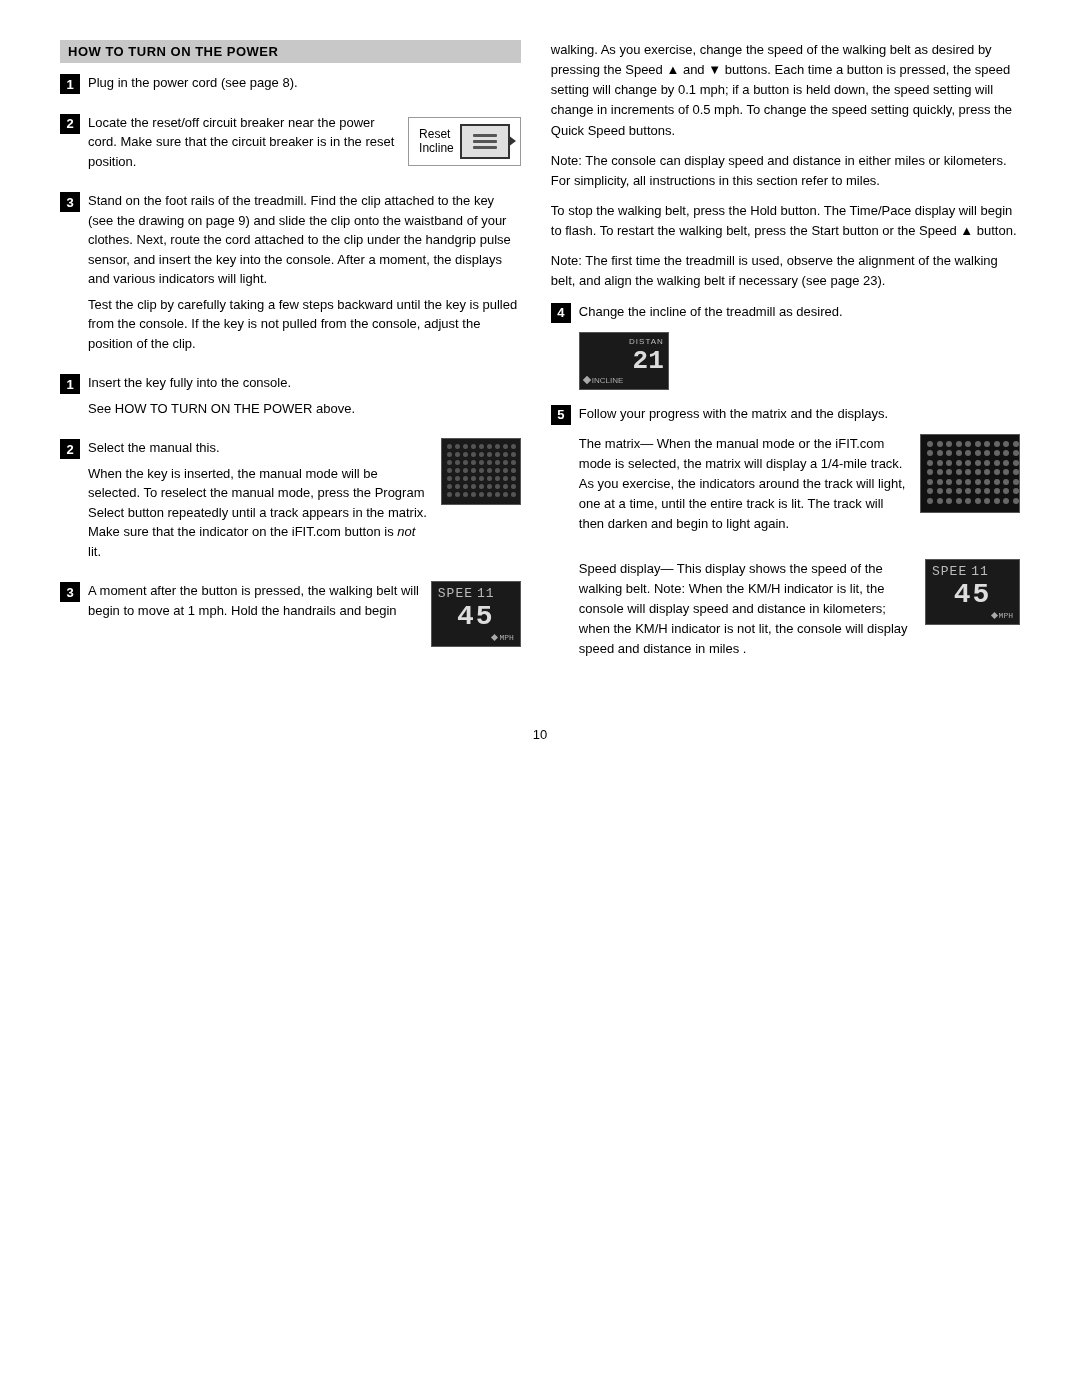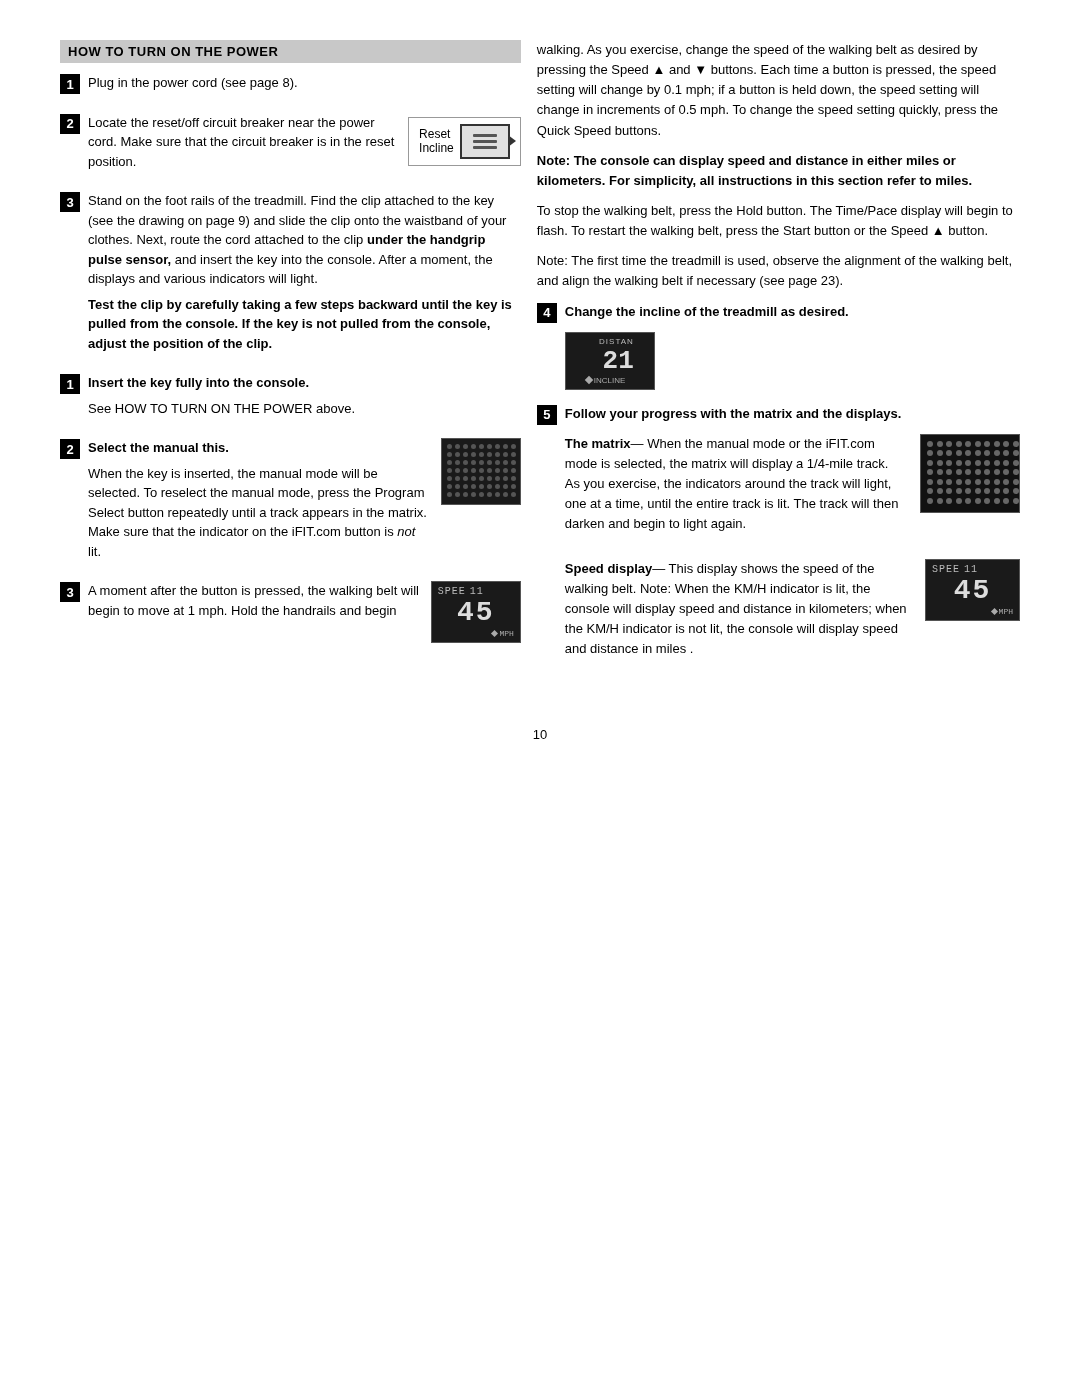--- a/index.html
+++ b/index.html
@@ -7,21 +7,21 @@
       background: #fff;
       font-family: Arial, Helvetica, sans-serif;
       font-size: 13px;
       color: #000;
       width: 1080px;
       min-height: 1397px;
       padding: 40px 60px;
     }
     .page-layout {
       display: flex;
-      gap: 16px;
+      gap: 30px;
       width: 100%;
     }
     .left-col {
       width: 48%;
       flex-shrink: 0;
     }
     .right-col {
       width: 52%;
     }
     .section-header {
@@ -58,21 +58,21 @@
       line-height: 1.5;
       margin-bottom: 6px;
     }
     .step-with-image {
       display: flex;
       gap: 10px;
       align-items: flex-start;
     }
     .step-text { flex: 1; }
     .step-img { flex-shrink: 0; }
-    .bold { font-weight: bold; }
+    .bold { font-weight: normal; }
     .italic { font-style: italic; }
 
     
     .reset-diagram {
       border: 1px solid #999;
       padding: 6px 10px;
       display: inline-flex;
       flex-direction: column;
       align-items: center;
       font-size: 12px;
@@ -109,21 +109,21 @@
     
     .speed-display {
       border: 1px solid #555;
       background: #1a1a1a;
       padding: 4px 6px;
       width: 90px;
       font-family: 'Courier New', monospace;
       color: #ccc;
     }
     .speed-top-label {
-      font-size: 10px;
+      font-size: 13px;
       color: #bbb;
       letter-spacing: 1px;
       display: flex;
       gap: 4px;
       margin-bottom: 2px;
     }
     .speed-number {
       font-size: 28px;
       font-weight: bold;
       color: #ddd;
@@ -136,21 +136,21 @@
       font-size: 8px;
       color: #aaa;
       text-align: right;
       margin-top: 2px;
     }
 
     
     .incline-display {
       border: 1px solid #555;
       background: #1a1a1a;
-      padding: 4px 20px;
+      padding: 4px 4px;
       width: 90px;
     }
     .incline-top-label {
       font-size: 8px;
       color: #bbb;
       letter-spacing: 1px;
       margin-bottom: 2px;
       text-align: right;
     }
     .incline-number {

